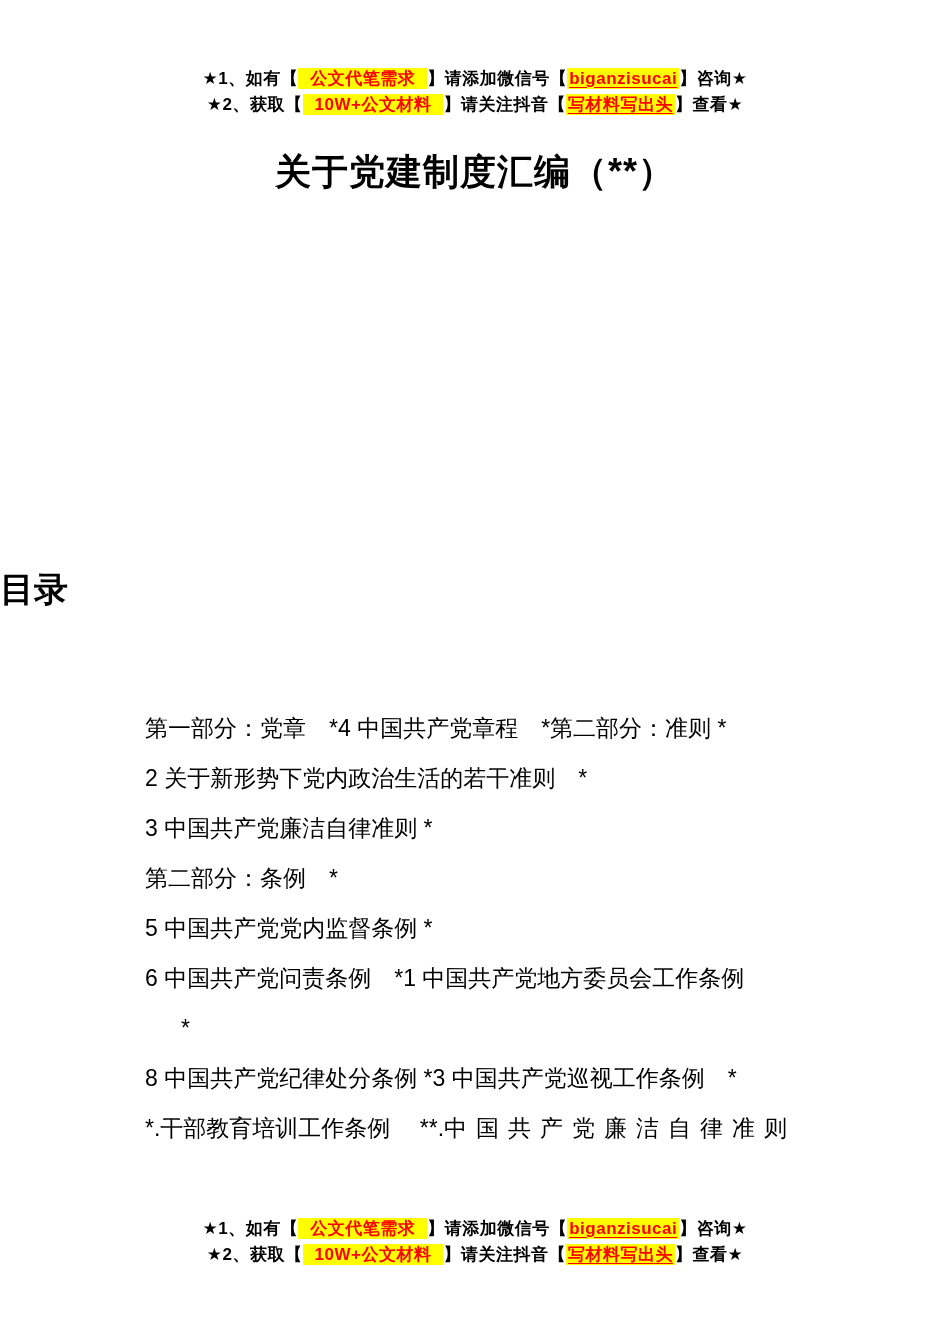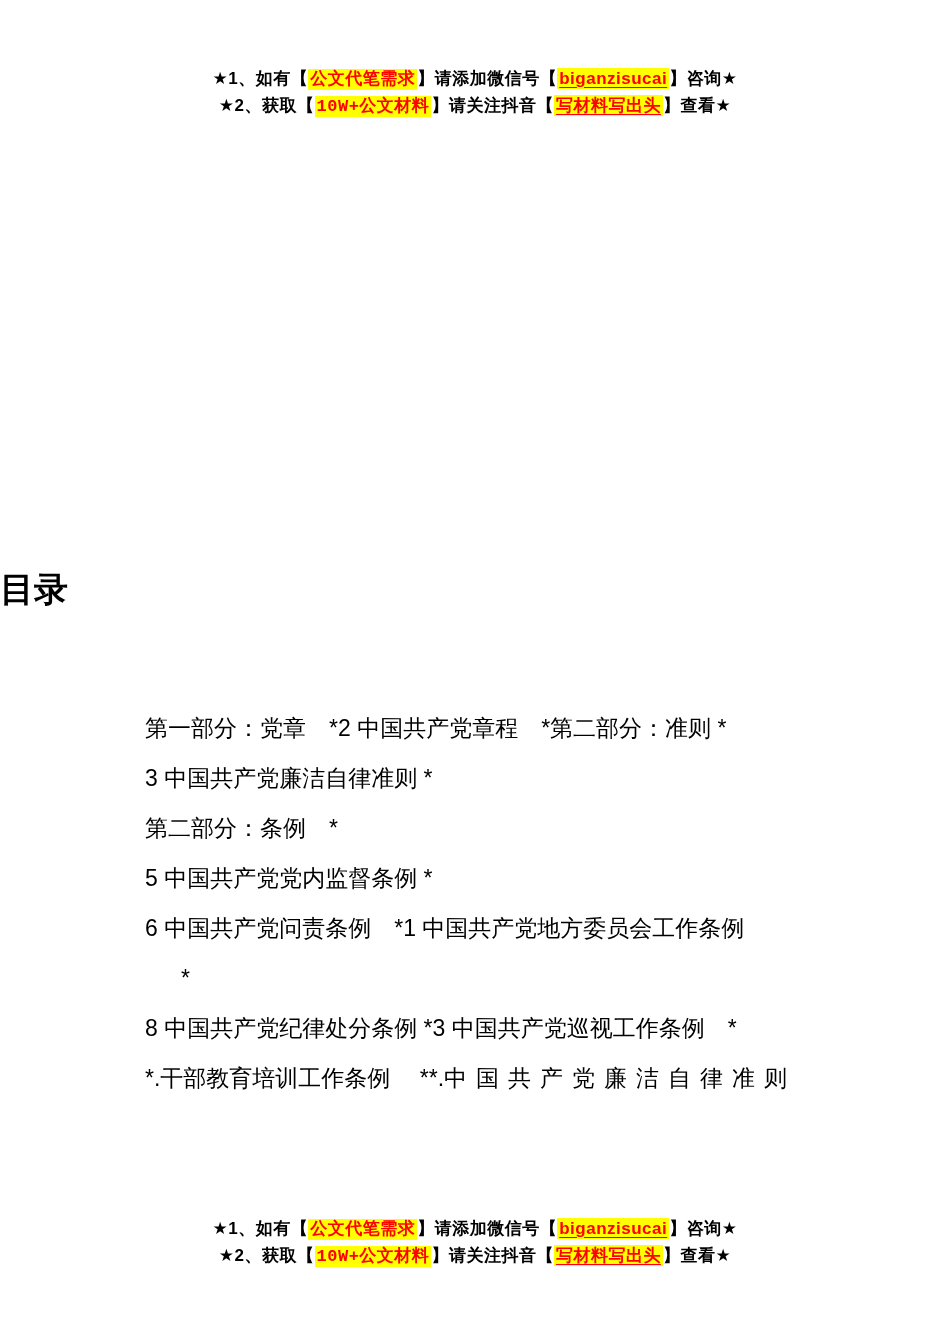--- a/index.html
+++ b/index.html
@@ -38,22 +38,21 @@
     white-space: nowrap;
   }
   .seg-b { color: var(--ink); }
   .seg-bu {
     color: var(--ink);
     text-underline-offset: 3px;
   }
   .seg-rh {
     color: var(--red);
     background: var(--hl);
-    padding: 1px 2px;
-    font-family: Liberation Mono, monospace;
+    padding: 1px 12px;
   }
   .seg-rhu {
     color: var(--red);
     background: var(--hl);
     padding: 1px 2px;
     text-decoration: underline;
     text-underline-offset: 3px;
   }
   
   .doc-title {
@@ -99,25 +98,27 @@
 </head>
 <body>
 
 <div class="page">
 
   <div class="promo promo-header">
     <div class="promo-line"><span class="seg-b">★1、如有【</span><span class="seg-rh">公文代笔需求</span><span class="seg-b">】请</span><span class="seg-bu">添加</span><span class="seg-b">微信号【</span><span class="seg-rhu">biganzisucai</span><span class="seg-b">】咨询★</span></div>
     <div class="promo-line"><span class="seg-b">★2、获取【</span><span class="seg-rh">10W+公文材料</span><span class="seg-b">】请</span><span class="seg-bu">关注</span><span class="seg-b">抖音【</span><span class="seg-rhu">写材料写出头</span><span class="seg-b">】查看★</span></div>
   </div>
 
+  <div class="doc-title">关于党建制度汇编（**）</div>
 
   <div class="toc-heading">目录</div>
 
   <div class="toc">
-      <div class="toc-line"><span class="seg-n">第一部分：党章　*2 中国共产党章程　*第二部分：准则 *</span></div>
+      <div class="toc-line"><span class="seg-n">第一部分：党章　*4 中国共产党章程　*第二部分：准则 *</span></div>
+      <div class="toc-line"><span class="seg-n">2 关于新形势下党内政治生活的若干准则　*</span></div>
       <div class="toc-line"><span class="seg-n">3 中国共产党廉洁自律准则 *</span></div>
       <div class="toc-line"><span class="seg-n">第二部分：条例　*</span></div>
       <div class="toc-line"><span class="seg-n">5 中国共产党党内监督条例 *</span></div>
       <div class="toc-line"><span class="seg-n">6 中国共产党问责条例　*1 中国共产党地方委员会工作条例</span></div>
       <div class="toc-line indent"><span class="seg-n">*</span></div>
       <div class="toc-line"><span class="seg-n">8 中国共产党纪律处分条例 *3 中国共产党巡视工作条例　*</span></div>
       <div class="toc-line"><span class="seg-n">*.干部教育培训工作条例　 **.</span><span class="seg-sp">中国共产党廉洁自律准则</span></div>
     </div>
 
   <div class="promo promo-footer">

